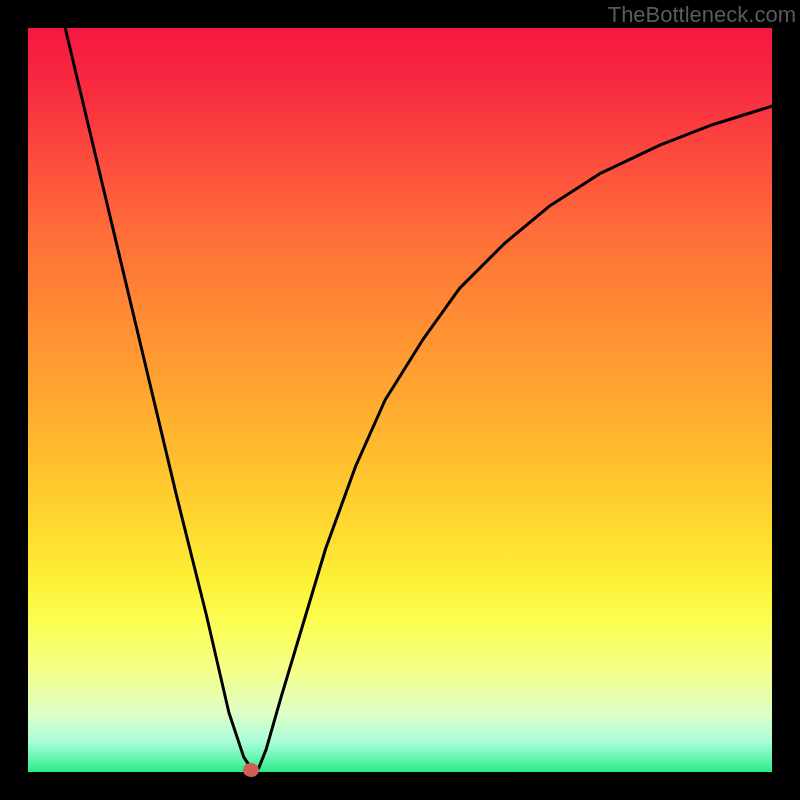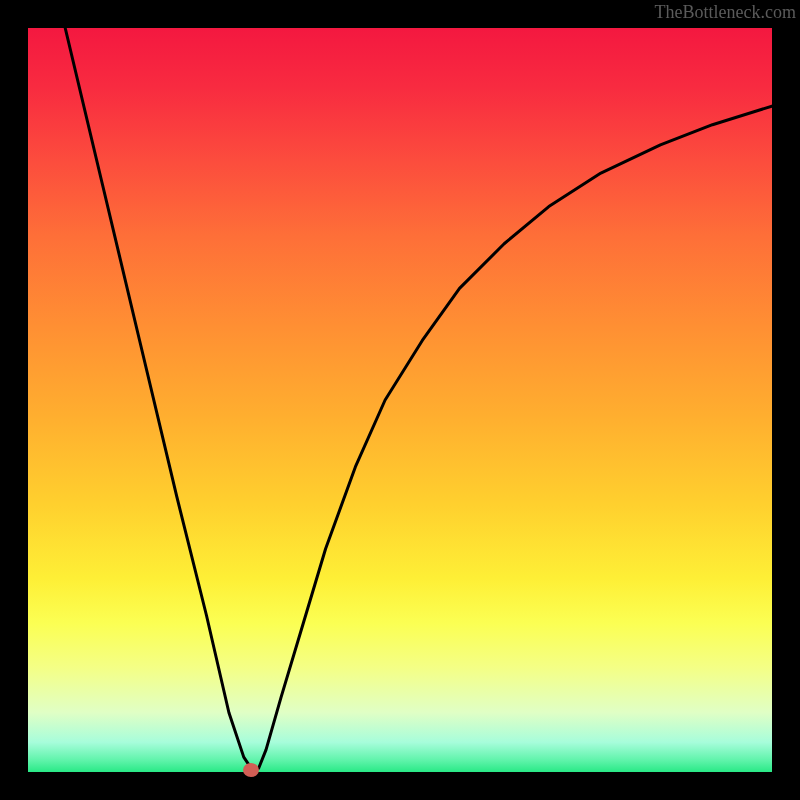--- a/index.html
+++ b/index.html
@@ -49,24 +49,24 @@
     top: 0;
     width: 100%;
     height: 100%;
     pointer-events: none;
   }
   .watermark {
     position: absolute;
     top: 2px;
     right: 4px;
     color: #5b5b5b;
-    font-size: 18px;
+    font-size: 22px;
     font-weight: 500;
     letter-spacing: 0px;
-    font-family: Liberation Serif, serif;
+    font-family: Liberation Sans, sans-serif;
   }
   .dot {
     position: absolute;
     width: 16px;
     height: 14px;
     border-radius: 50%;
     background: #d15e55;
     transform: translate(-50%, -50%);
   }
 </style>

